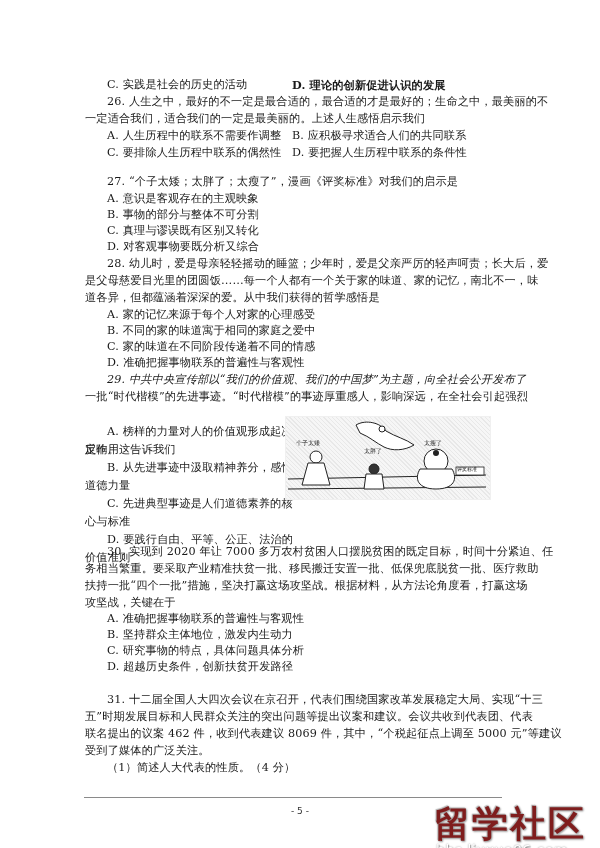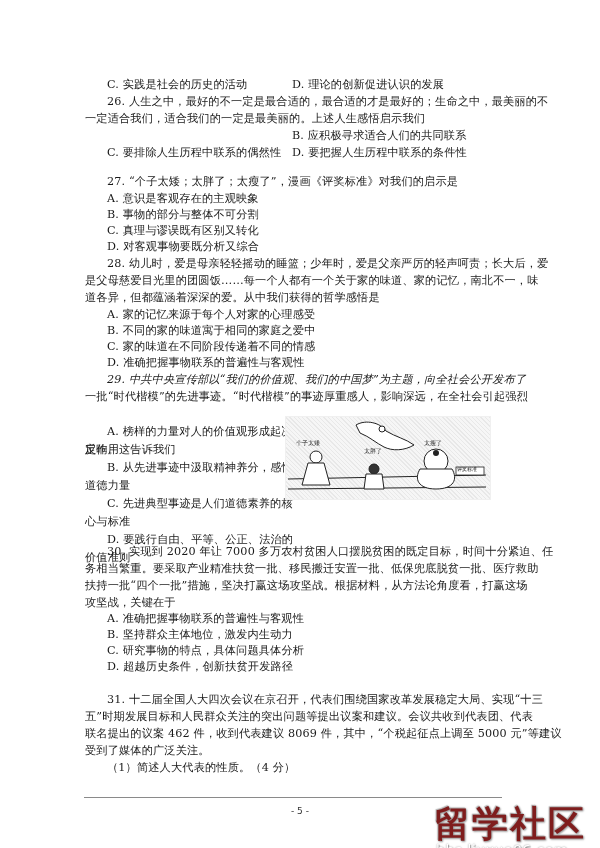--- a/index.html
+++ b/index.html
@@ -35,24 +35,25 @@
       font-size: 14px; color: #ffffff; letter-spacing: 0.5px;
       text-shadow: 0 0 2px #8a8a8a, 1px 1px 1px #9a9a9a;
     }
   </style>
 </head>
 <body>
 
 <div class="page">
 
   <div class="line" style="left:107px; top:66px;">C. 实践是社会的历史的活动</div>
-  <div class="line" style="left:292px; top:66px;">D. 理论的创新促进认识的发展</div>
+  <div class="line" style="left:292px; top:66px;font-weight:bold;">D. 理论的创新促进认识的发展</div>
 
   <div class="line" style="left:107px; top:83px;">26. 人生之中，最好的不一定是最合适的，最合适的才是最好的；生命之中，最美丽的不</div>
   <div class="line" style="left:85px; top:100px;">一定适合我们，适合我们的一定是最美丽的。上述人生感悟启示我们</div>
+  <div class="line" style="left:107px; top:117px;">A. 人生历程中的联系不需要作调整</div>
   <div class="line" style="left:292px; top:117px;">B. 应积极寻求适合人们的共同联系</div>
   <div class="line" style="left:107px; top:134px;">C. 要排除人生历程中联系的偶然性</div>
   <div class="line" style="left:292px; top:134px;">D. 要把握人生历程中联系的条件性</div>
 
   <div class="line" style="left:107px; top:163px;">27. “个子太矮；太胖了；太瘦了”，漫画《评奖标准》对我们的启示是</div>
   <div class="line" style="left:107px; top:180px;">A. 意识是客观存在的主观映象</div>
   <div class="line" style="left:107px; top:196px;">B. 事物的部分与整体不可分割</div>
   <div class="line" style="left:107px; top:212px;">C. 真理与谬误既有区别又转化</div>
   <div class="line" style="left:107px; top:228px;">D. 对客观事物要既分析又综合</div>
 

